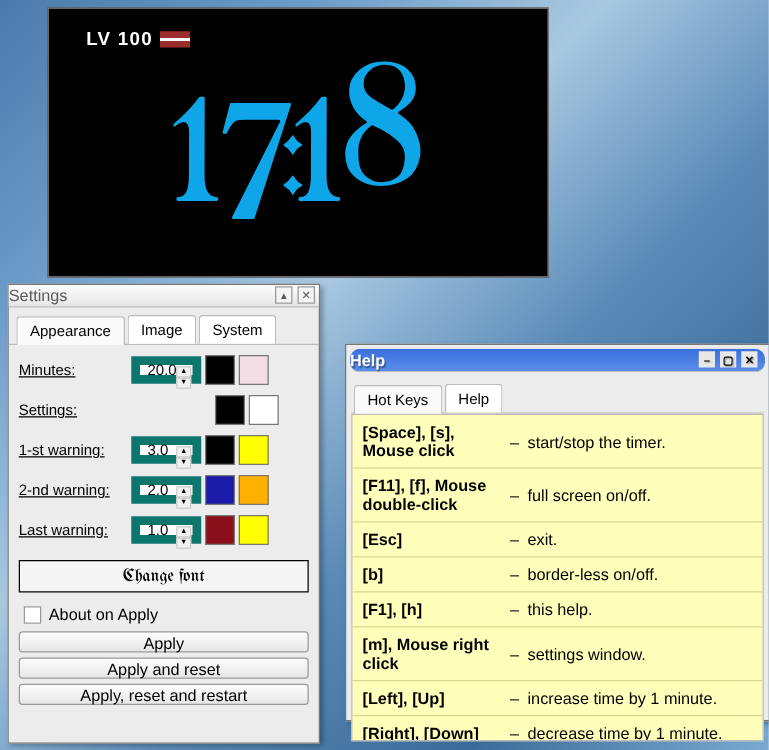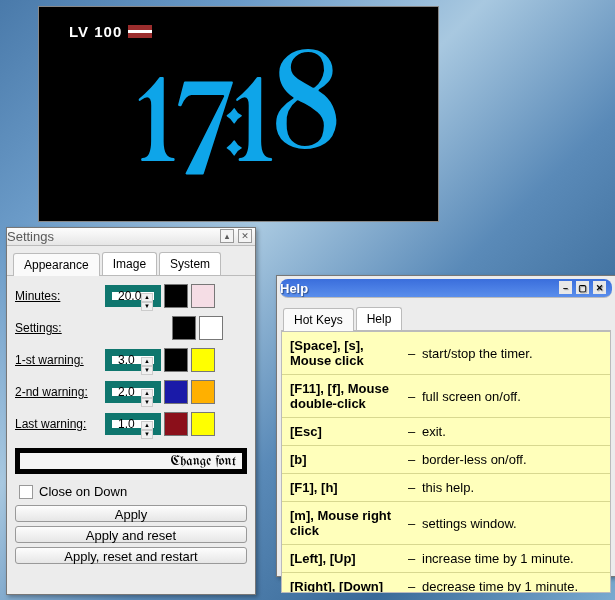--- a/index.html
+++ b/index.html
@@ -135,26 +135,25 @@
   .swatch {
     width: 24px; height: 24px;
     border: 1px solid #777;
     margin-left: 3px;
     cursor: pointer;
   }
   .row-nospin .swatch-group { margin-left: 64px; }
   .swatch-group { display: flex; }
   .change-font {
     width: 100%; height: 26px;
-    border: 5px solid #000000; background: #f5f5f5;
+    border: 1px solid #000000; background: #f5f5f5;
     font-family: 'UnifrakturMaguntia', Georgia, serif;
     font-size: 14px;
     cursor: pointer;
     margin: 4px 0 10px 0;
-    text-align: right;
   }
   .checkbox-row { display: flex; align-items: center; gap: 6px; font-size: 13px; margin-bottom: 6px; padding-left: 4px;}
   .checkbox {
     width: 14px; height: 14px;
     border: 1px solid #999; background: #fff;
   }
   .btn {
     width: 100%; height: 17px;
     border: 1px solid #999; background: linear-gradient(#fdfdfd,#e6e6e6);
     border-radius: 3px; font-size: 13px;
@@ -266,21 +265,21 @@
           </div>
         </div>
       <div class="swatch-group">
         <div class="swatch" style="background:#8b0f1a"></div>
         <div class="swatch" style="background:#ffff00"></div>
       </div>
     </div>
     <button class="change-font">Change font</button>
     <div class="checkbox-row">
       <div class="checkbox"></div>
-      <span>Close on Down</span>
+      <span>About on Apply</span>
     </div>
     <button class="btn">Apply</button>
     <button class="btn">Apply and reset</button>
     <button class="btn">Apply, reset and restart</button>
   </div>
 </div>
 
 <div class="win help-win">
   <div class="titlebar titlebar-help">
     <span>Help</span>

